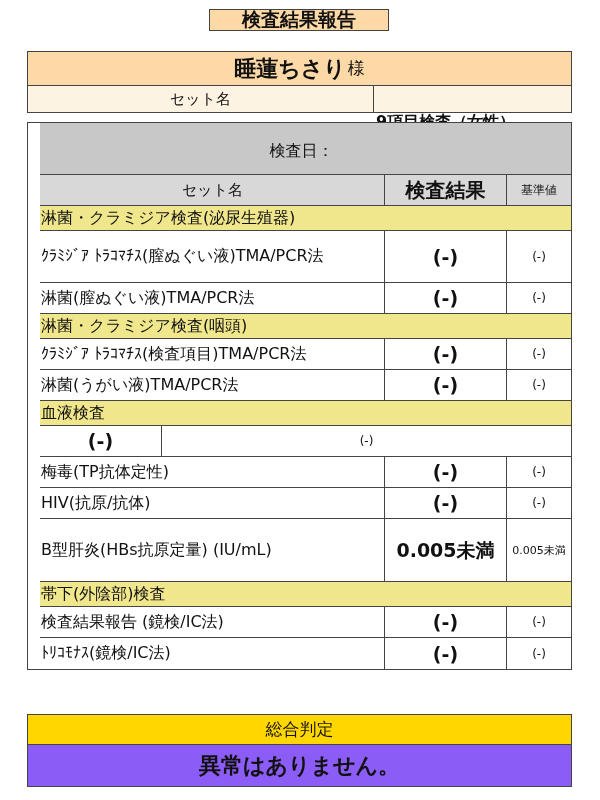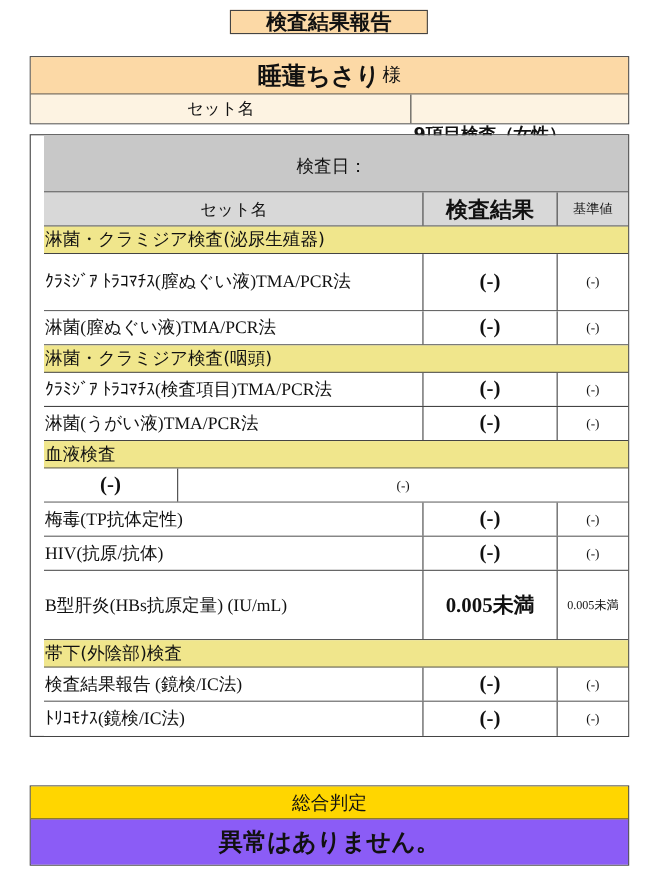--- a/index.html
+++ b/index.html
@@ -19,21 +19,21 @@
   .row { display:flex; border-bottom:1.5px solid #444; box-sizing:border-box; }
   .row:last-child { border-bottom:none; }
   .c1 { width:345px; border-right:1.5px solid #444; display:flex; align-items:center; padding-left:1px; box-sizing:border-box; font-size:16px; }
   .c2 { width:122px; border-right:1.5px solid #444; display:flex; align-items:center; justify-content:center; box-sizing:border-box; font-size:19px; font-weight:bold; text-align:center; }
   .c3 { flex:1; display:flex; align-items:center; justify-content:center; font-size:12px; }
   .head-row { height:31px; background:#d8d8d8; }
   .head-row .c1 { justify-content:center; font-size:15px; }
   .head-row .c2 { font-size:20px; }
   .head-row .c3 { font-size:12px; }
   .cat-row { height:24px; background:#f0e68c; display:flex; align-items:center; padding-left:1px; font-size:16px; border-bottom:1.5px solid #444; }
-  .item-row { height:31px; background:#fff;font-family:Liberation Serif, serif; }
+  .item-row { height:31px; background:#fff; }
   .item-row.tall { height:52px; }
   .item-row.taller { height:63px; }
   .item-row.taller .c2 { font-size:19px; line-height:27px; }
   .item-row .c3.small { font-size:11px; white-space:nowrap; }
 
   .judge-box { position:absolute; left:27px; top:714px; width:545px; border:1.5px solid #444; box-sizing:border-box; }
   .judge-head { height:29px; background:#ffd600; border-bottom:1.5px solid #444; display:flex; align-items:center; justify-content:center; font-size:17px; font-weight:normal; }
   .judge-body { height:41px; background:#8b5cf6; display:flex; align-items:center; justify-content:center; font-size:22px; font-weight:bold; }
 </style>
 </head>

